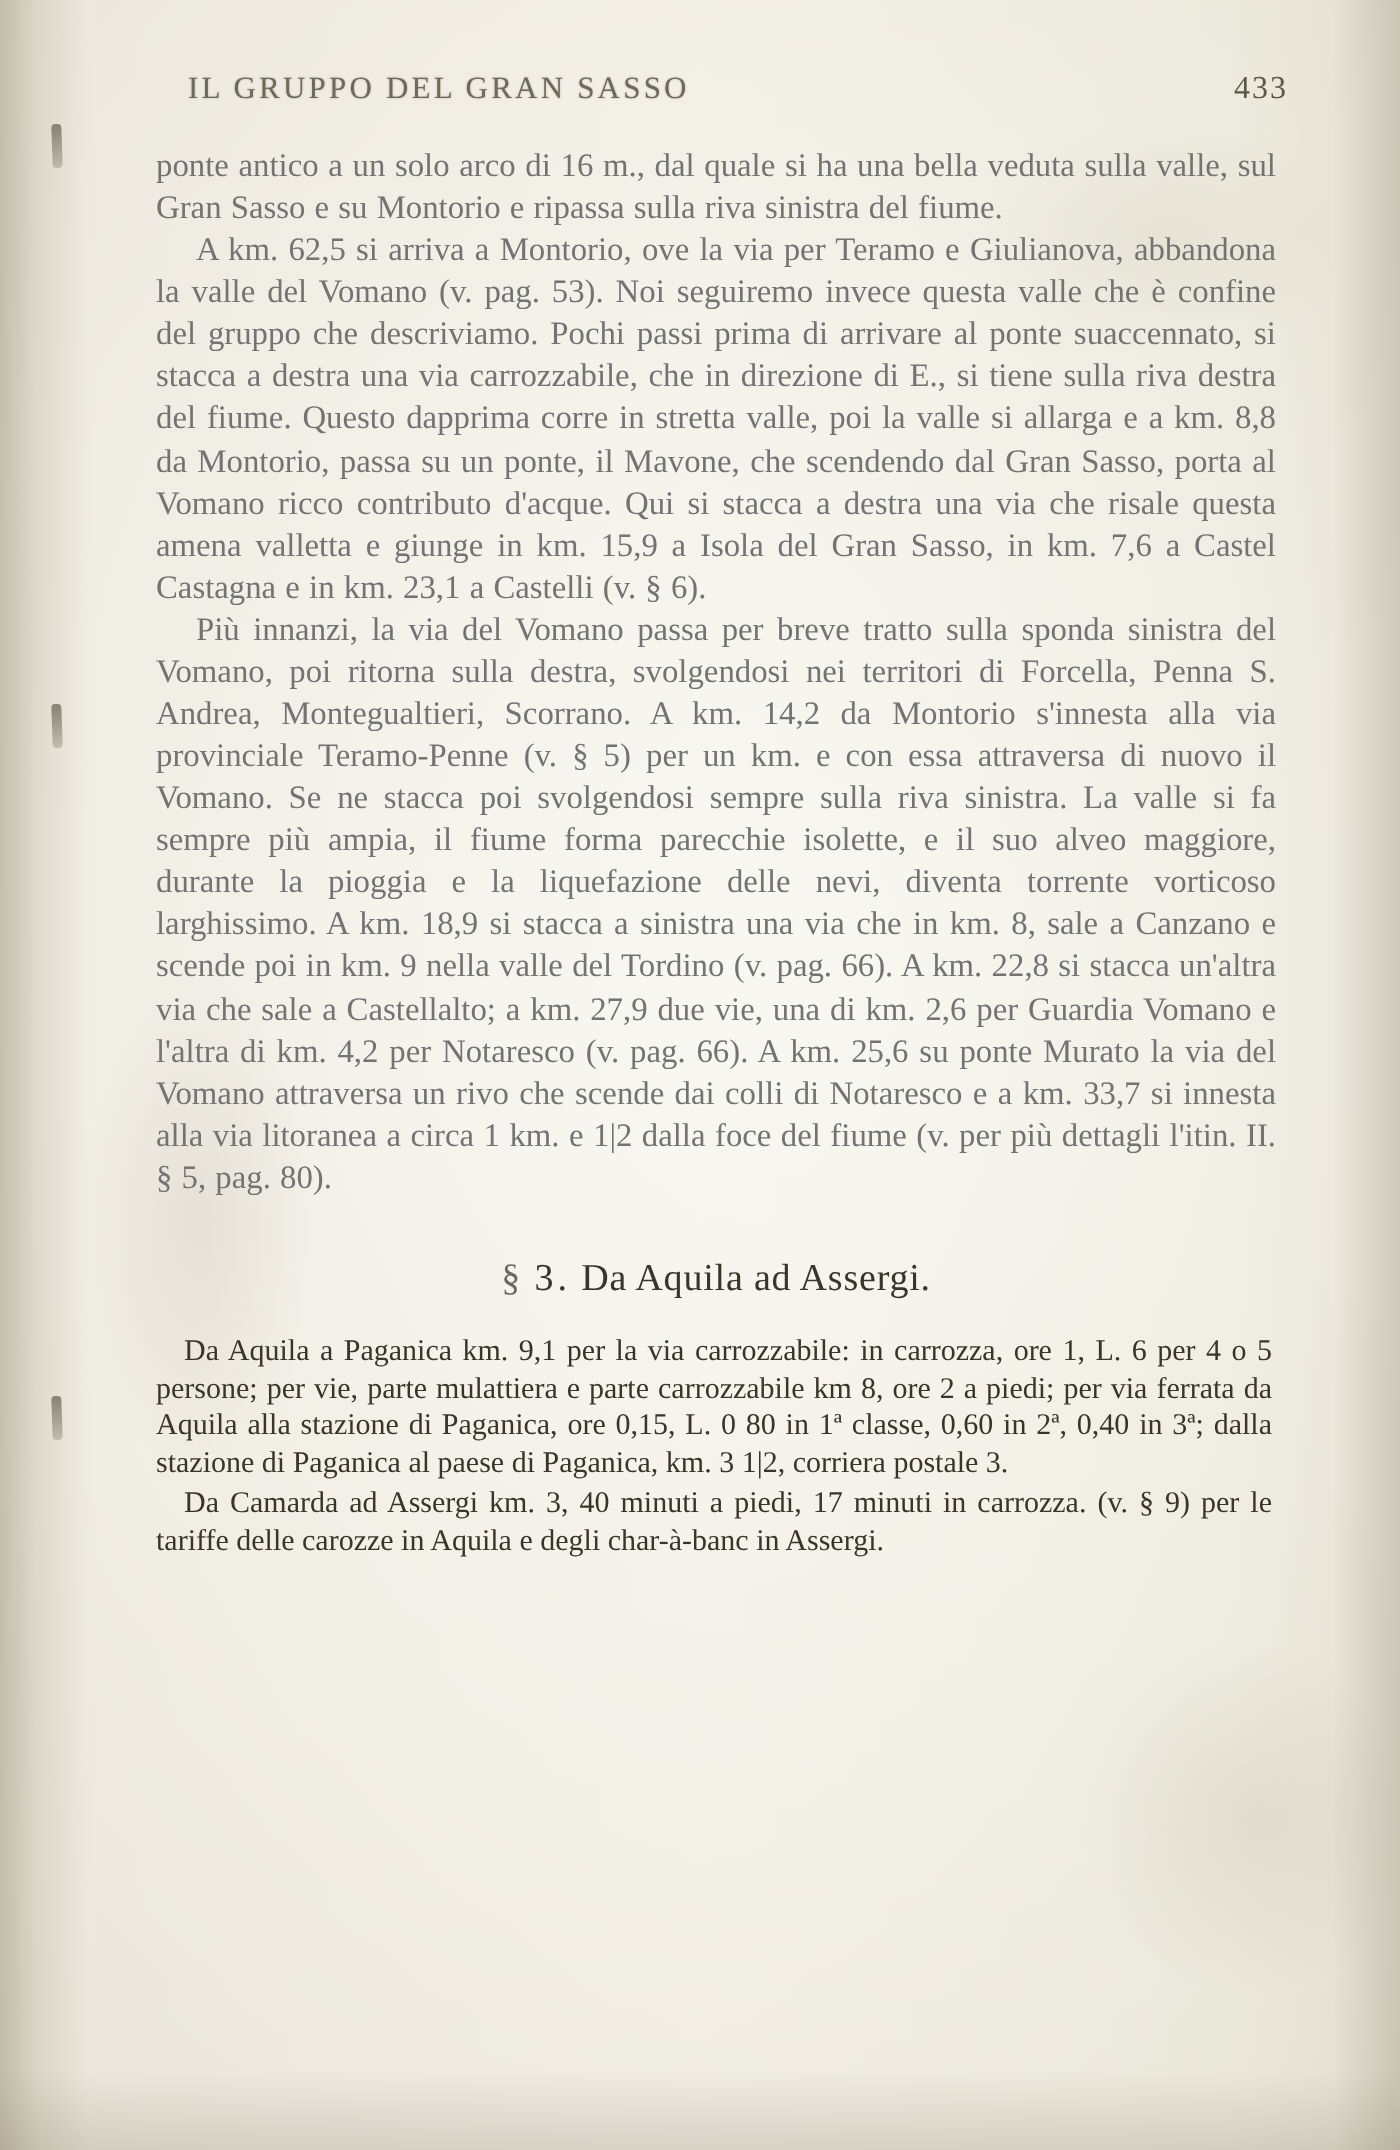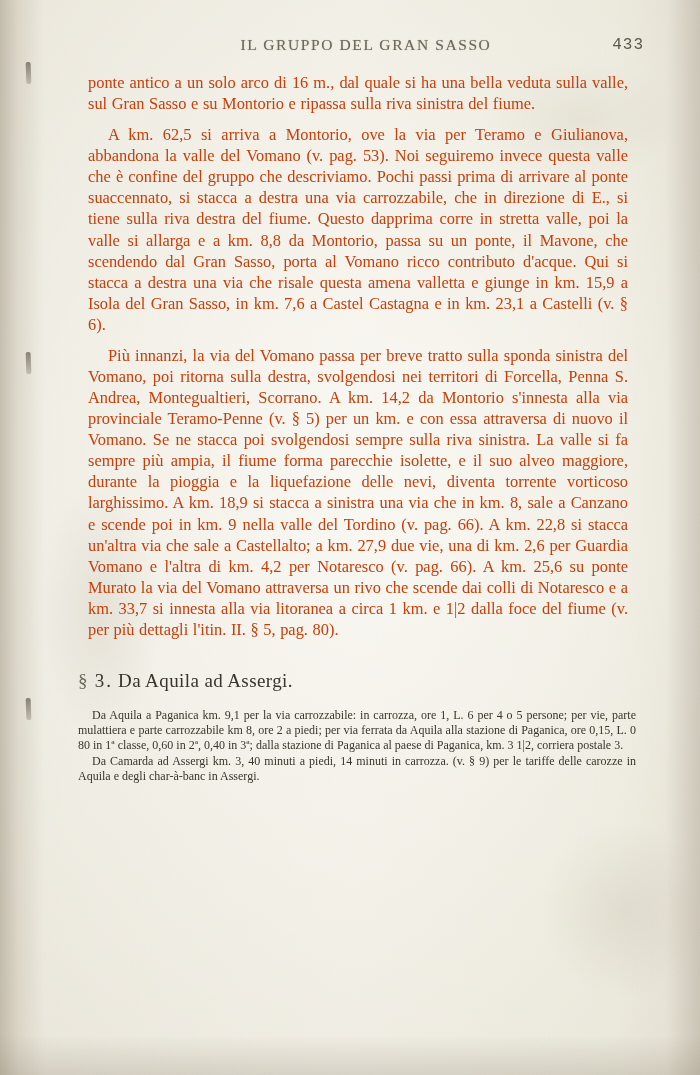--- a/index.html
+++ b/index.html
@@ -73,67 +73,65 @@
 
   
   .running-head {
     position: relative;
     height: 26px;
     margin-bottom: 10px;
   }
   .rh-title {
     position: absolute;
     left: 0; right: 0;
-    text-align: center;
     font-variant: small-caps;
     letter-spacing: 1.6px;
     font-size: 15.5px;
     color: #6f6959;
     text-shadow: 0 0 1px rgba(120,112,92,0.5);
     padding-left: 16px;
   }
   .rh-page {
     position: absolute;
     right: -6px;
     top: 0;
     font-size: 16px;
     color: #5d574a;
     letter-spacing: 1px;
-    font-family: Liberation Mono, monospace;
   }
 
   p.body {
-    margin: 10px;
+    margin: 0;
     text-indent: 20px;
     font-size: 16.4px;
     line-height: 1.285;
     text-align: justify;
-    color: #c2410c;
+    color: #737373;
     word-spacing: 0.5px;
   }
   p.body.first { text-indent: 0; }
 
   
   .ink-light { color: #4b4536; }
 
   .section-head {
-    text-align: left;
+    text-align: center;
     font-size: 19px;
     margin: 30px 0 16px 0;
     letter-spacing: 0.4px;
     color: #3a342a;
   }
   .section-head .sect-sym {
     color: #6d675a;
     letter-spacing: 2px;
   }
   .section-head .sp { letter-spacing: 2px; }
 
   .small-block {
-    font-size: 12px;
+    font-size: 15px;
     line-height: 1.25;
     text-align: justify;
     color: #3a3529;
     margin: 0 0 0 0;
     padding: 0 2px 0 0;
   }
   .small-block p {
     margin: 0 0 1px 0;
     text-indent: 14px;
   }
@@ -178,17 +176,17 @@
   <p class="body">Più innanzi, la via del Vomano passa per breve tratto sulla sponda sinistra del Vomano, poi ritorna sulla destra, svolgendosi nei territori di Forcella, Penna S. Andrea, Montegualtieri, Scorrano. A km. 14,2 da Montorio s'innesta alla via provinciale Teramo-Penne (v. § 5) per un km. e con essa attraversa di nuovo il Vomano. Se ne stacca poi svolgendosi sempre sulla riva sinistra. La valle si fa sempre più ampia, il fiume forma parecchie isolette, e il suo alveo maggiore, durante la pioggia e la liquefazione delle nevi, diventa torrente vorticoso larghissimo. A km. 18,9 si stacca a sinistra una via che in km. 8, sale a Canzano e scende poi in km. 9 nella valle del Tordino (v. pag. 66). A km. 22,8 si stacca un'altra via che sale a Castellalto; a km. 27,9 due vie, una di km. 2,6 per Guardia Vomano e l'altra di km. 4,2 per Notaresco (v. pag. 66). A km. 25,6 su ponte Murato la via del Vomano attraversa un rivo che scende dai colli di Notaresco e a km. 33,7 si innesta alla via litoranea a circa 1 km. e 1|2 dalla foce del fiume (v. per più dettagli l'itin. II. § 5, pag. 80).</p>
 
   <div class="section-head">
     <span class="sect-sym">§</span>
     <span class="sp">3.</span>
     <span>Da Aquila ad Assergi.</span>
   </div>
 
   <div class="small-block">
     <p>Da Aquila a Paganica km. 9,1 per la via carrozzabile: in carrozza, ore 1, L. 6 per 4 o 5 persone; per vie, parte mulattiera e parte carrozzabile km 8, ore 2 a piedi; per via ferrata da Aquila alla stazione di Paganica, ore 0,15, L. 0 80 in 1ª classe, 0,60 in 2ª, 0,40 in 3ª; dalla stazione di Paganica al paese di Paganica, km. 3 1|2, corriera postale 3.</p>
-    <p>Da Camarda ad Assergi km. 3, 40 minuti a piedi, 14 minuti in carrozza. (v. § 9) per le tariffe delle carozze in Aquila e degli char-à-banc in Assergi.</p>
+    <p>Da Camarda ad Assergi km. 3, 40 minuti a piedi, 17 minuti in carrozza. (v. § 9) per le tariffe delle carozze in Aquila e degli char-à-banc in Assergi.</p>
   </div>
 
 
 </div>
 
 </body></html>

